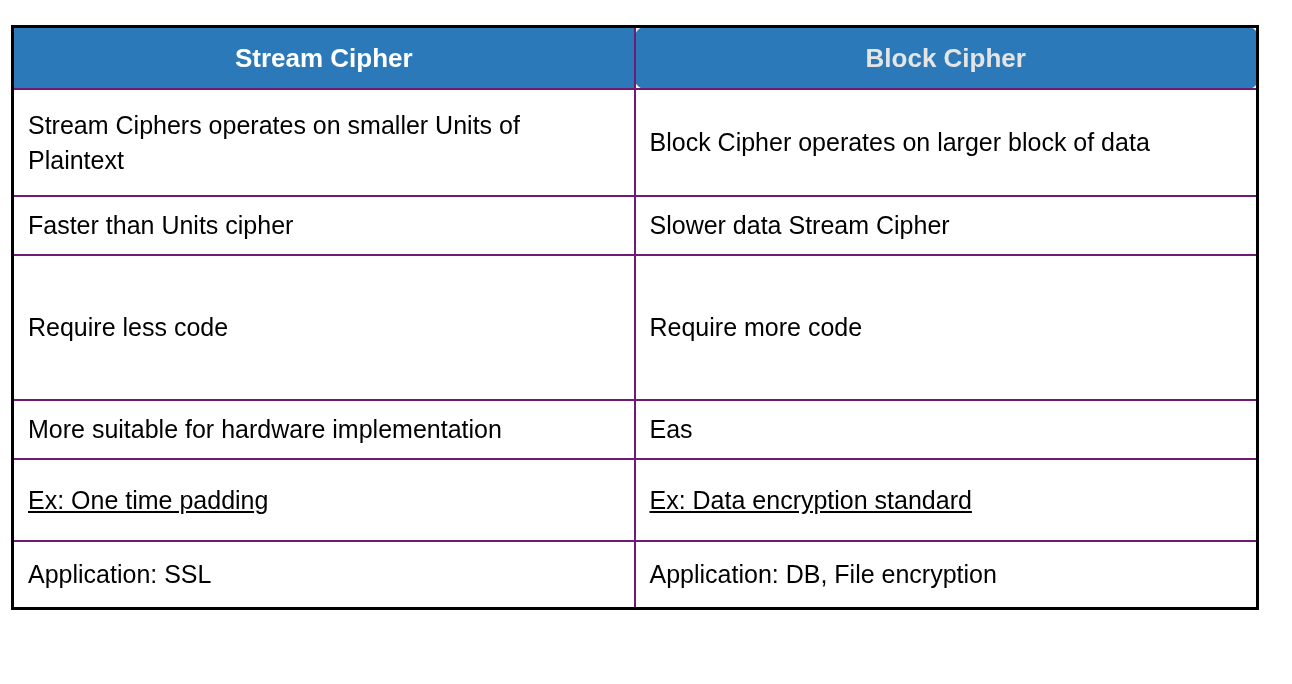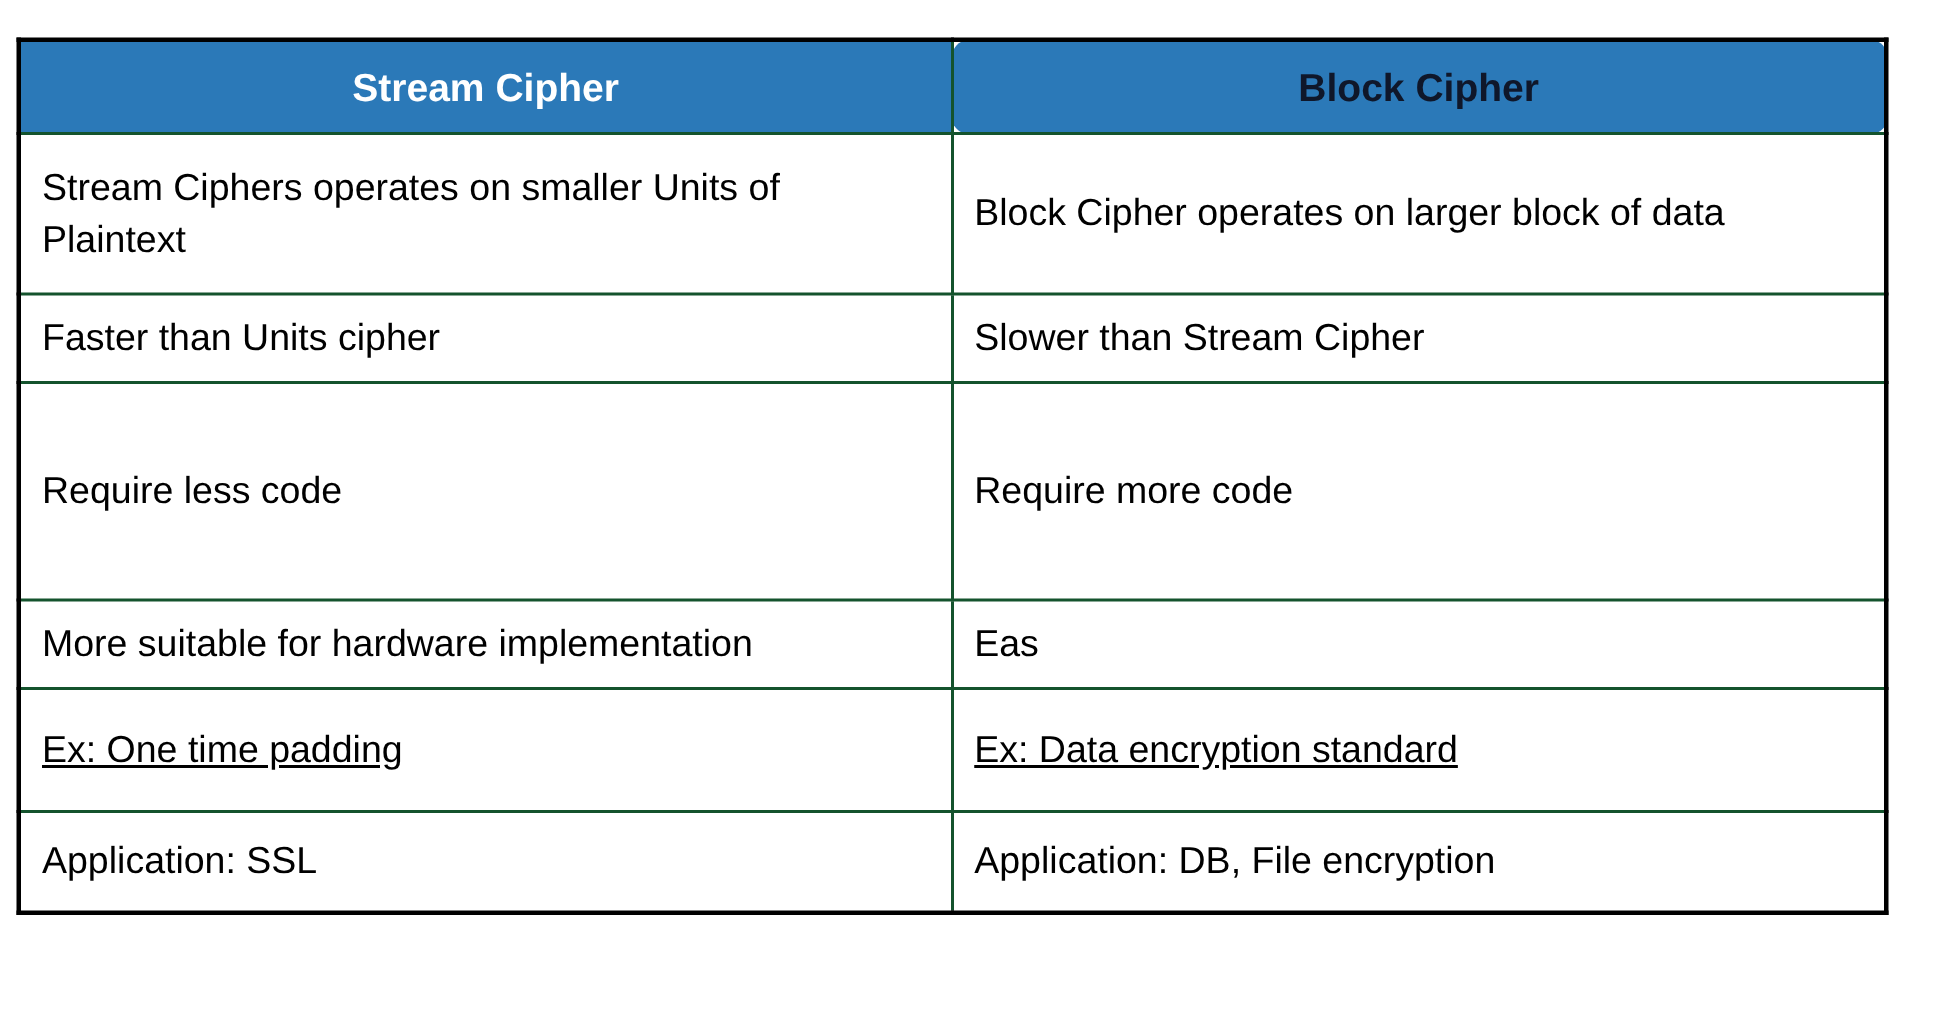--- a/index.html
+++ b/index.html
@@ -19,21 +19,21 @@
     position: absolute;
     left: 11px;
     top: 25px;
     width: 1248px;
     border-collapse: collapse;
     table-layout: fixed;
     border: 3px solid #000000;
   }
   table.cipher-table th,
   table.cipher-table td {
-    border: 2px solid #14532d;
+    border: 2px solid #701a75;
     overflow: hidden;
   }
   table.cipher-table th {
     height: 60px;
     color: #ffffff;
     font-size: 26px;
     font-weight: bold;
     text-align: center;
     vertical-align: middle;
     padding: 0 14px;
@@ -59,31 +59,31 @@
 
 <div class="page">
   <table class="cipher-table">
     <colgroup>
       <col style="width: 622px">
       <col>
     </colgroup>
     <thead>
       <tr>
         <th style="background: rgb(43, 121, 184); color: rgb(255, 255, 255);">Stream Cipher</th>
-        <th style="background: rgb(43, 121, 184); color: #0f172a; border-radius: 10px;">Block Cipher</th>
+        <th style="background: rgb(43, 121, 184); color: #e5e5e5; border-radius: 10px;">Block Cipher</th>
       </tr>
     </thead>
     <tbody>
       <tr>
         <td>Stream Ciphers operates on smaller Units of Plaintext</td>
         <td>Block Cipher operates on larger block of data</td>
       </tr>
       <tr>
         <td>Faster than Units cipher</td>
-        <td>Slower than Stream Cipher</td>
+        <td>Slower data Stream Cipher</td>
       </tr>
       <tr>
         <td>Require less code</td>
         <td>Require more code</td>
       </tr>
       <tr>
         <td>More suitable for hardware implementation</td>
         <td>Eas</td>
       </tr>
       <tr>

